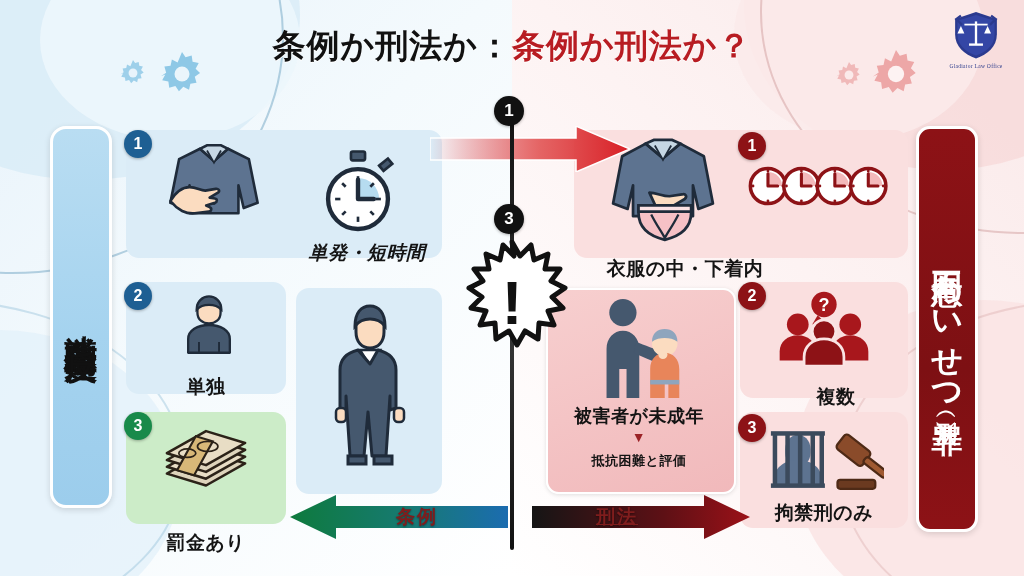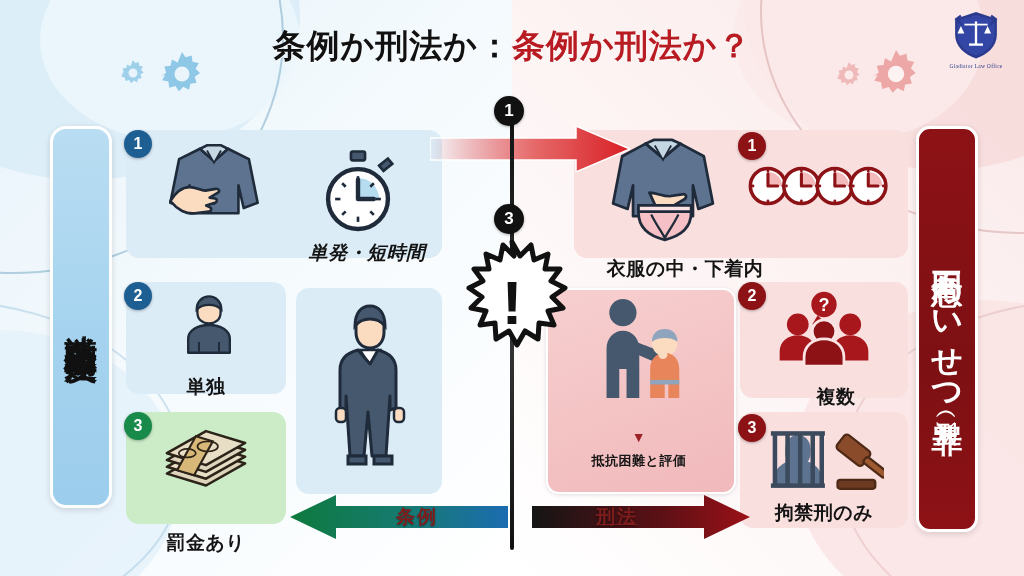--- a/index.html
+++ b/index.html
@@ -363,20 +363,21 @@
       <circle cx="34" cy="18" r="15" fill="#45586e"></circle>
       <path d="M16 112V58c0-12 8-20 18-20s18 8 18 20v54H38V80h-8v32z" fill="#45586e"></path>
       <path d="M48 50c10 4 22 8 30 12l-4 12c-10-4-20-8-28-12z" fill="#45586e"></path>
       <circle cx="80" cy="52" r="14" fill="#fbdcc0"></circle>
       <path d="M66 50c0-9 6-14 14-14s14 5 14 14c-4-3-9-4-14-4s-10 1-14 4z" fill="#8ea5bd"></path>
       <path d="M64 112V80c0-11 7-18 16-18s16 7 16 18v32H84V92h-4v20z" fill="#e8855a"></path>
       <rect x="64" y="92" width="32" height="5" fill="#8ea5bd"></rect>
       <circle cx="78" cy="64" r="5" fill="#fbdcc0"></circle>
     </svg>
   </div>
+  <div class="card-label" style="left:546px;top:404px;width:186px;font-size:18px;">被害者が未成年</div>
   <div class="card-label stacked-arrow" style="left:546px;top:430px;width:186px;font-size:14px;color:#9b2226;">▼</div>
   <div class="card-label" style="left:546px;top:452px;width:186px;font-size:13px;">抵抗困難と評価</div>
 
   <div class="divider"></div>
 
   <div class="top-arrow">
     <svg width="200" height="46" viewBox="0 0 200 46">
       <defs>
         <linearGradient id="gradTop" x1="0" y1="0" x2="1" y2="0">
           <stop offset="0%" stop-color="#d81f26" stop-opacity="0"></stop>

